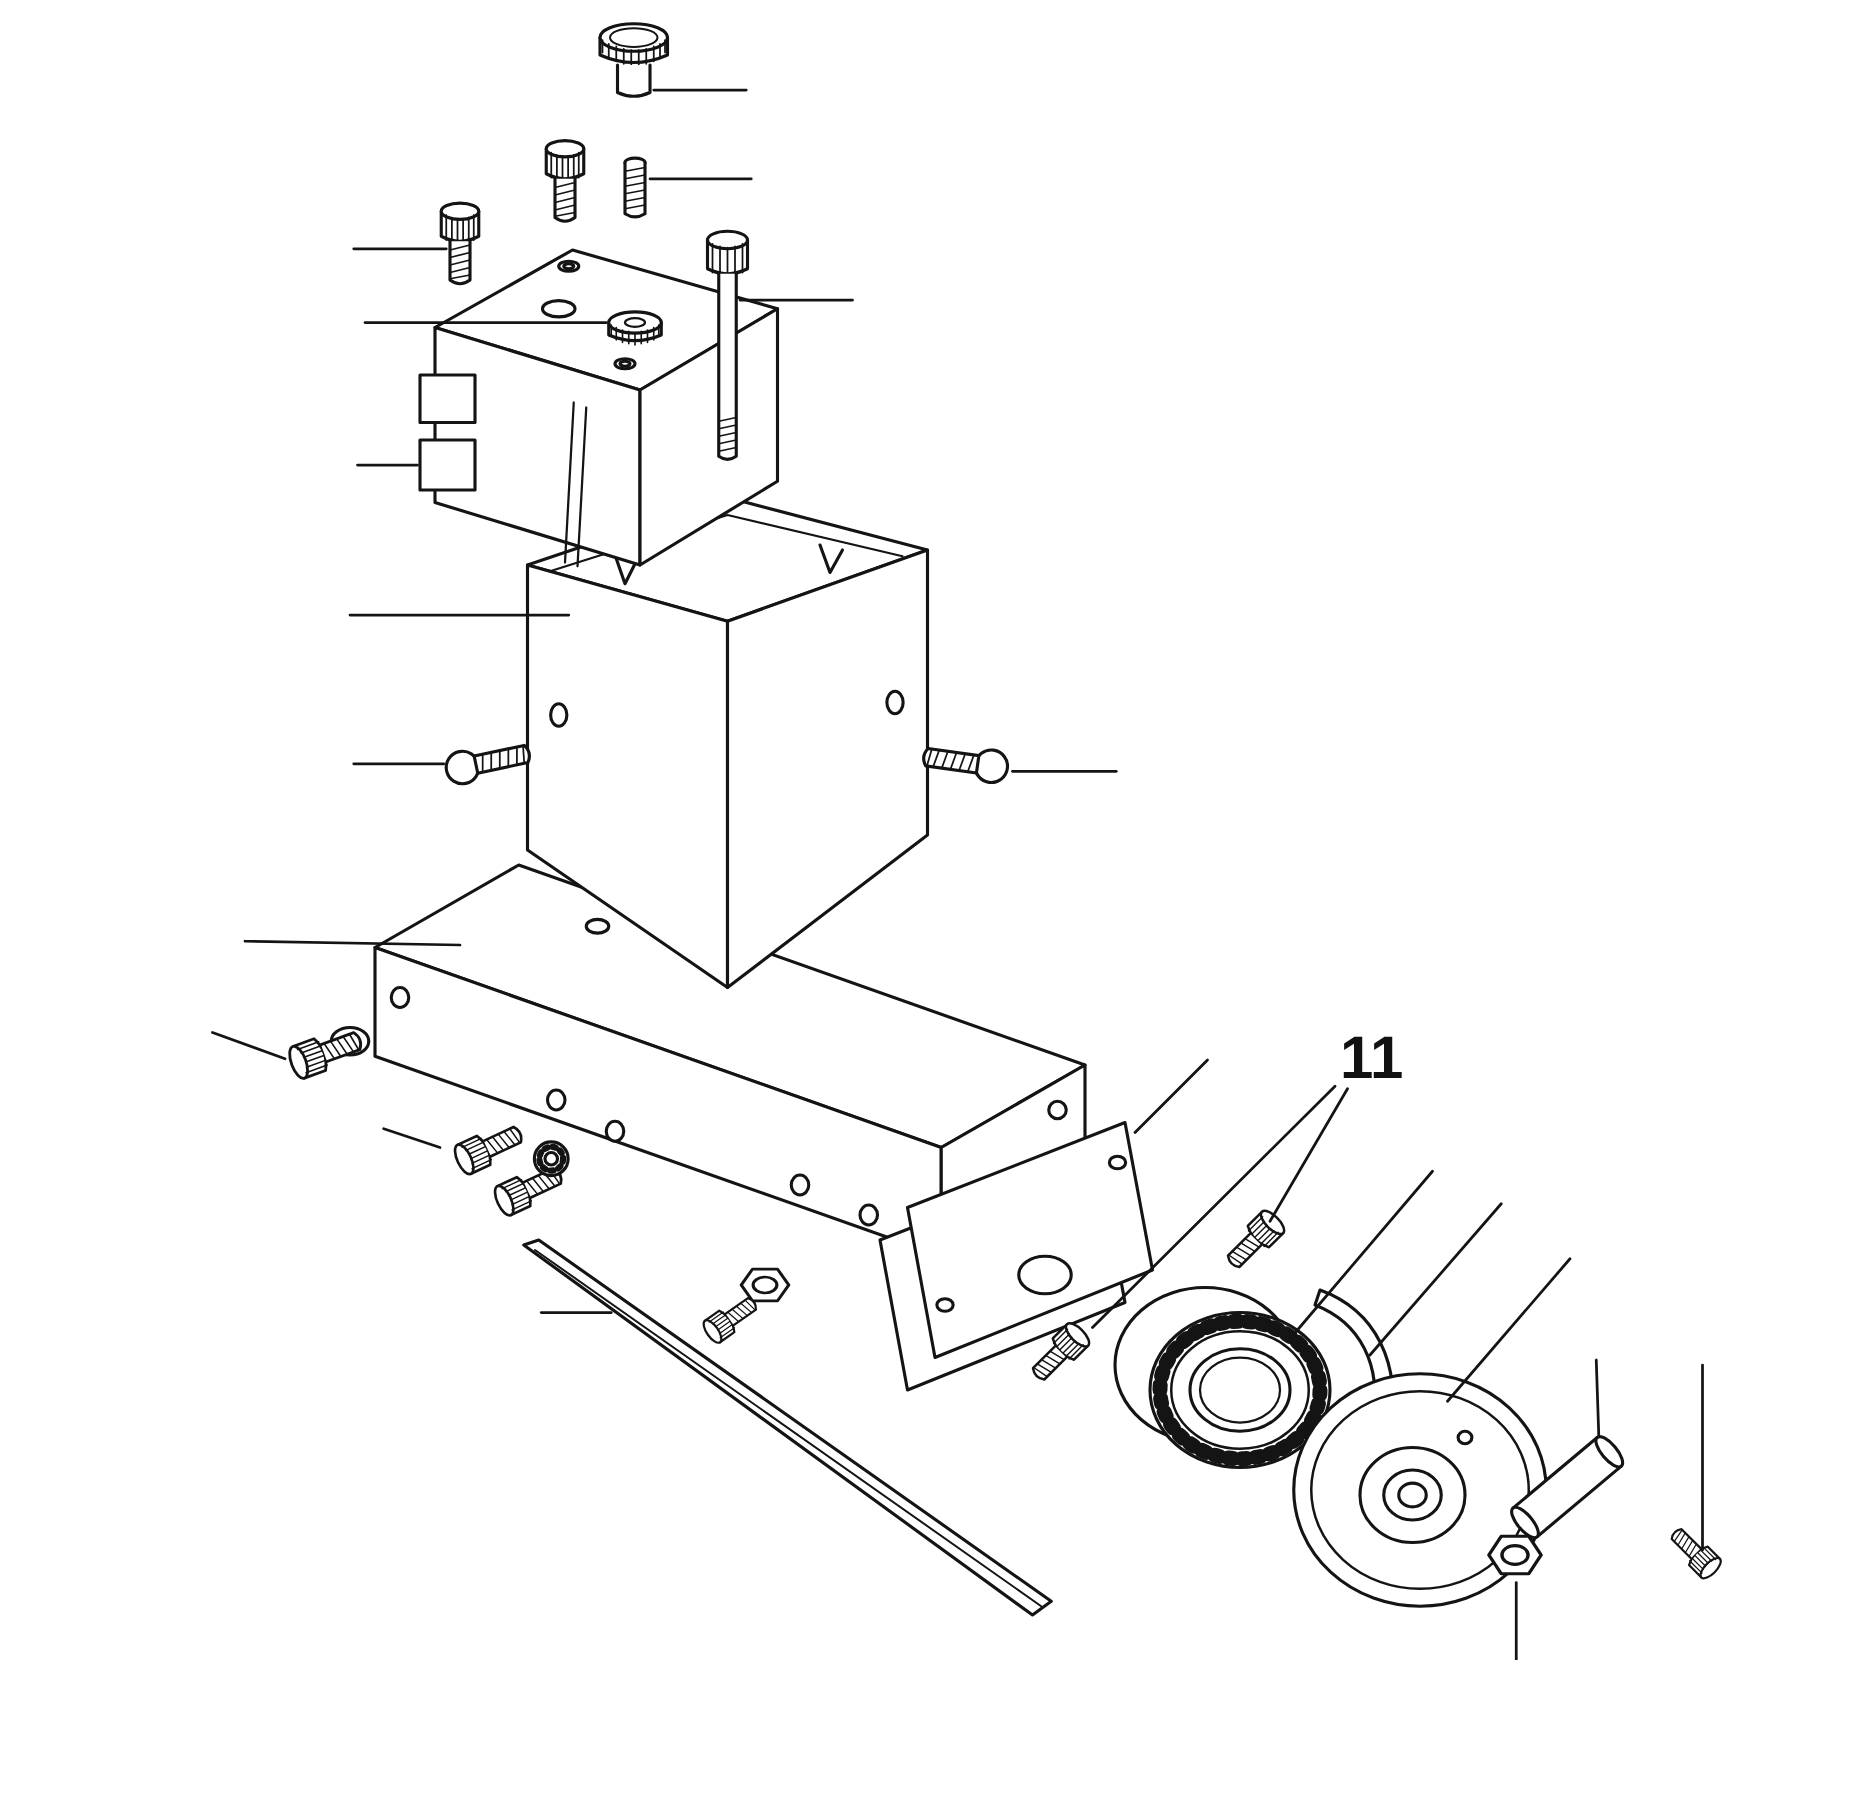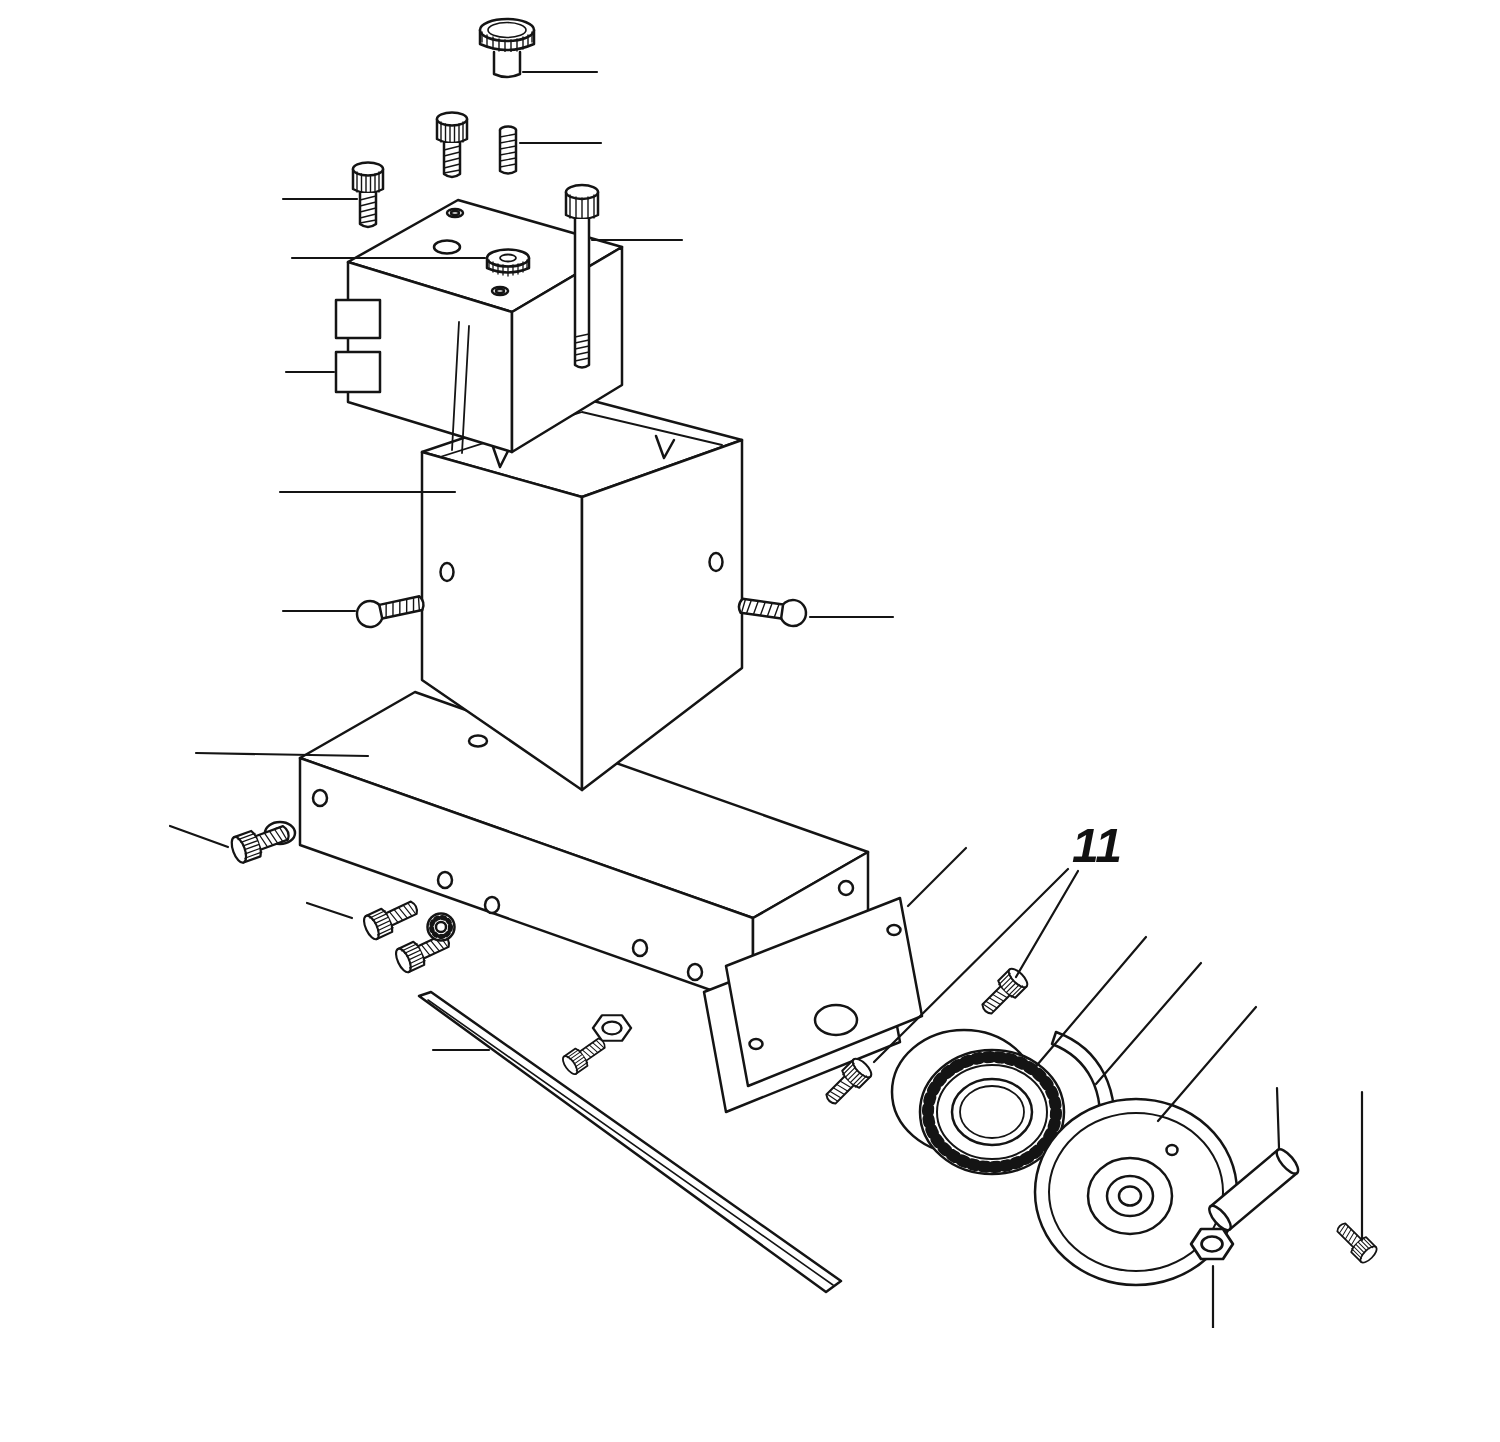--- a/index.html
+++ b/index.html
@@ -2,21 +2,20 @@
 <html><head>
 <meta charset="utf-8">
 <style>
   html,body{margin:0;padding:0;background:#ffffff;}
   .stage{
     position:relative;
     width:1500px;height:1328px;
     background:#ffffff;
     font-family:"Liberation Sans", sans-serif;
     overflow:hidden;
-    font-style:italic;
   }
   svg{display:block;}
   .callout-text{
     font-family:"Liberation Sans", sans-serif;
     font-size:48px;
     font-weight:bold;
     fill:#111111;
     stroke:none;
   }
 </style>

